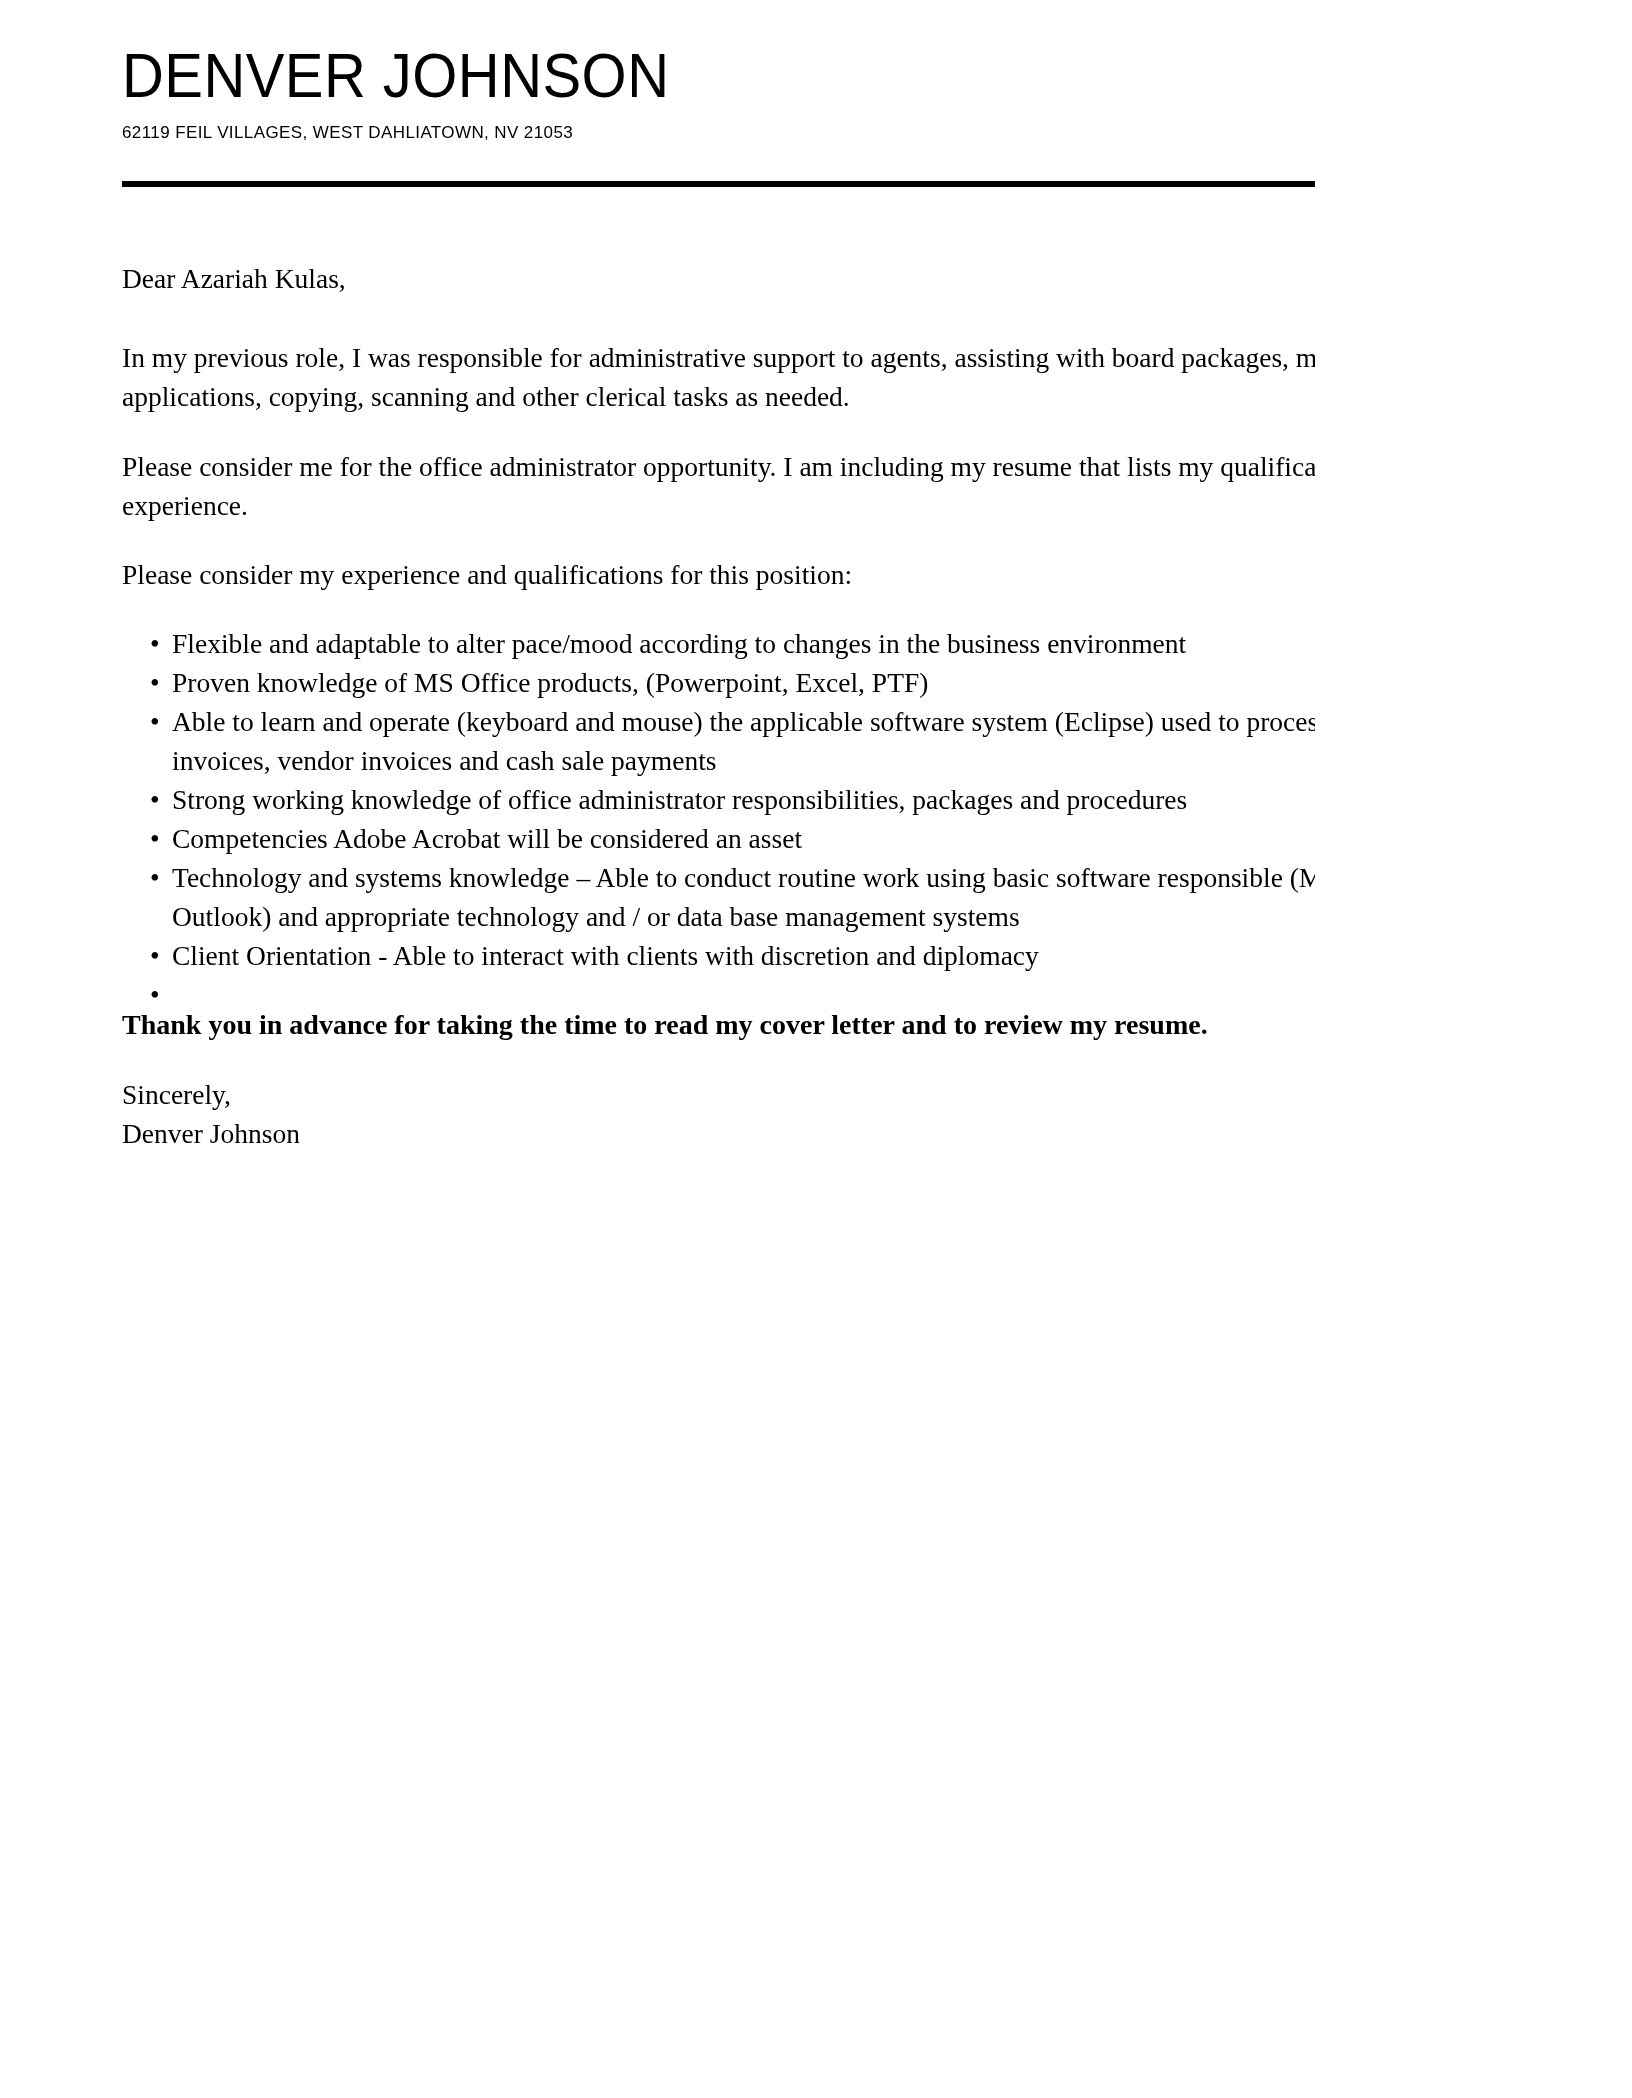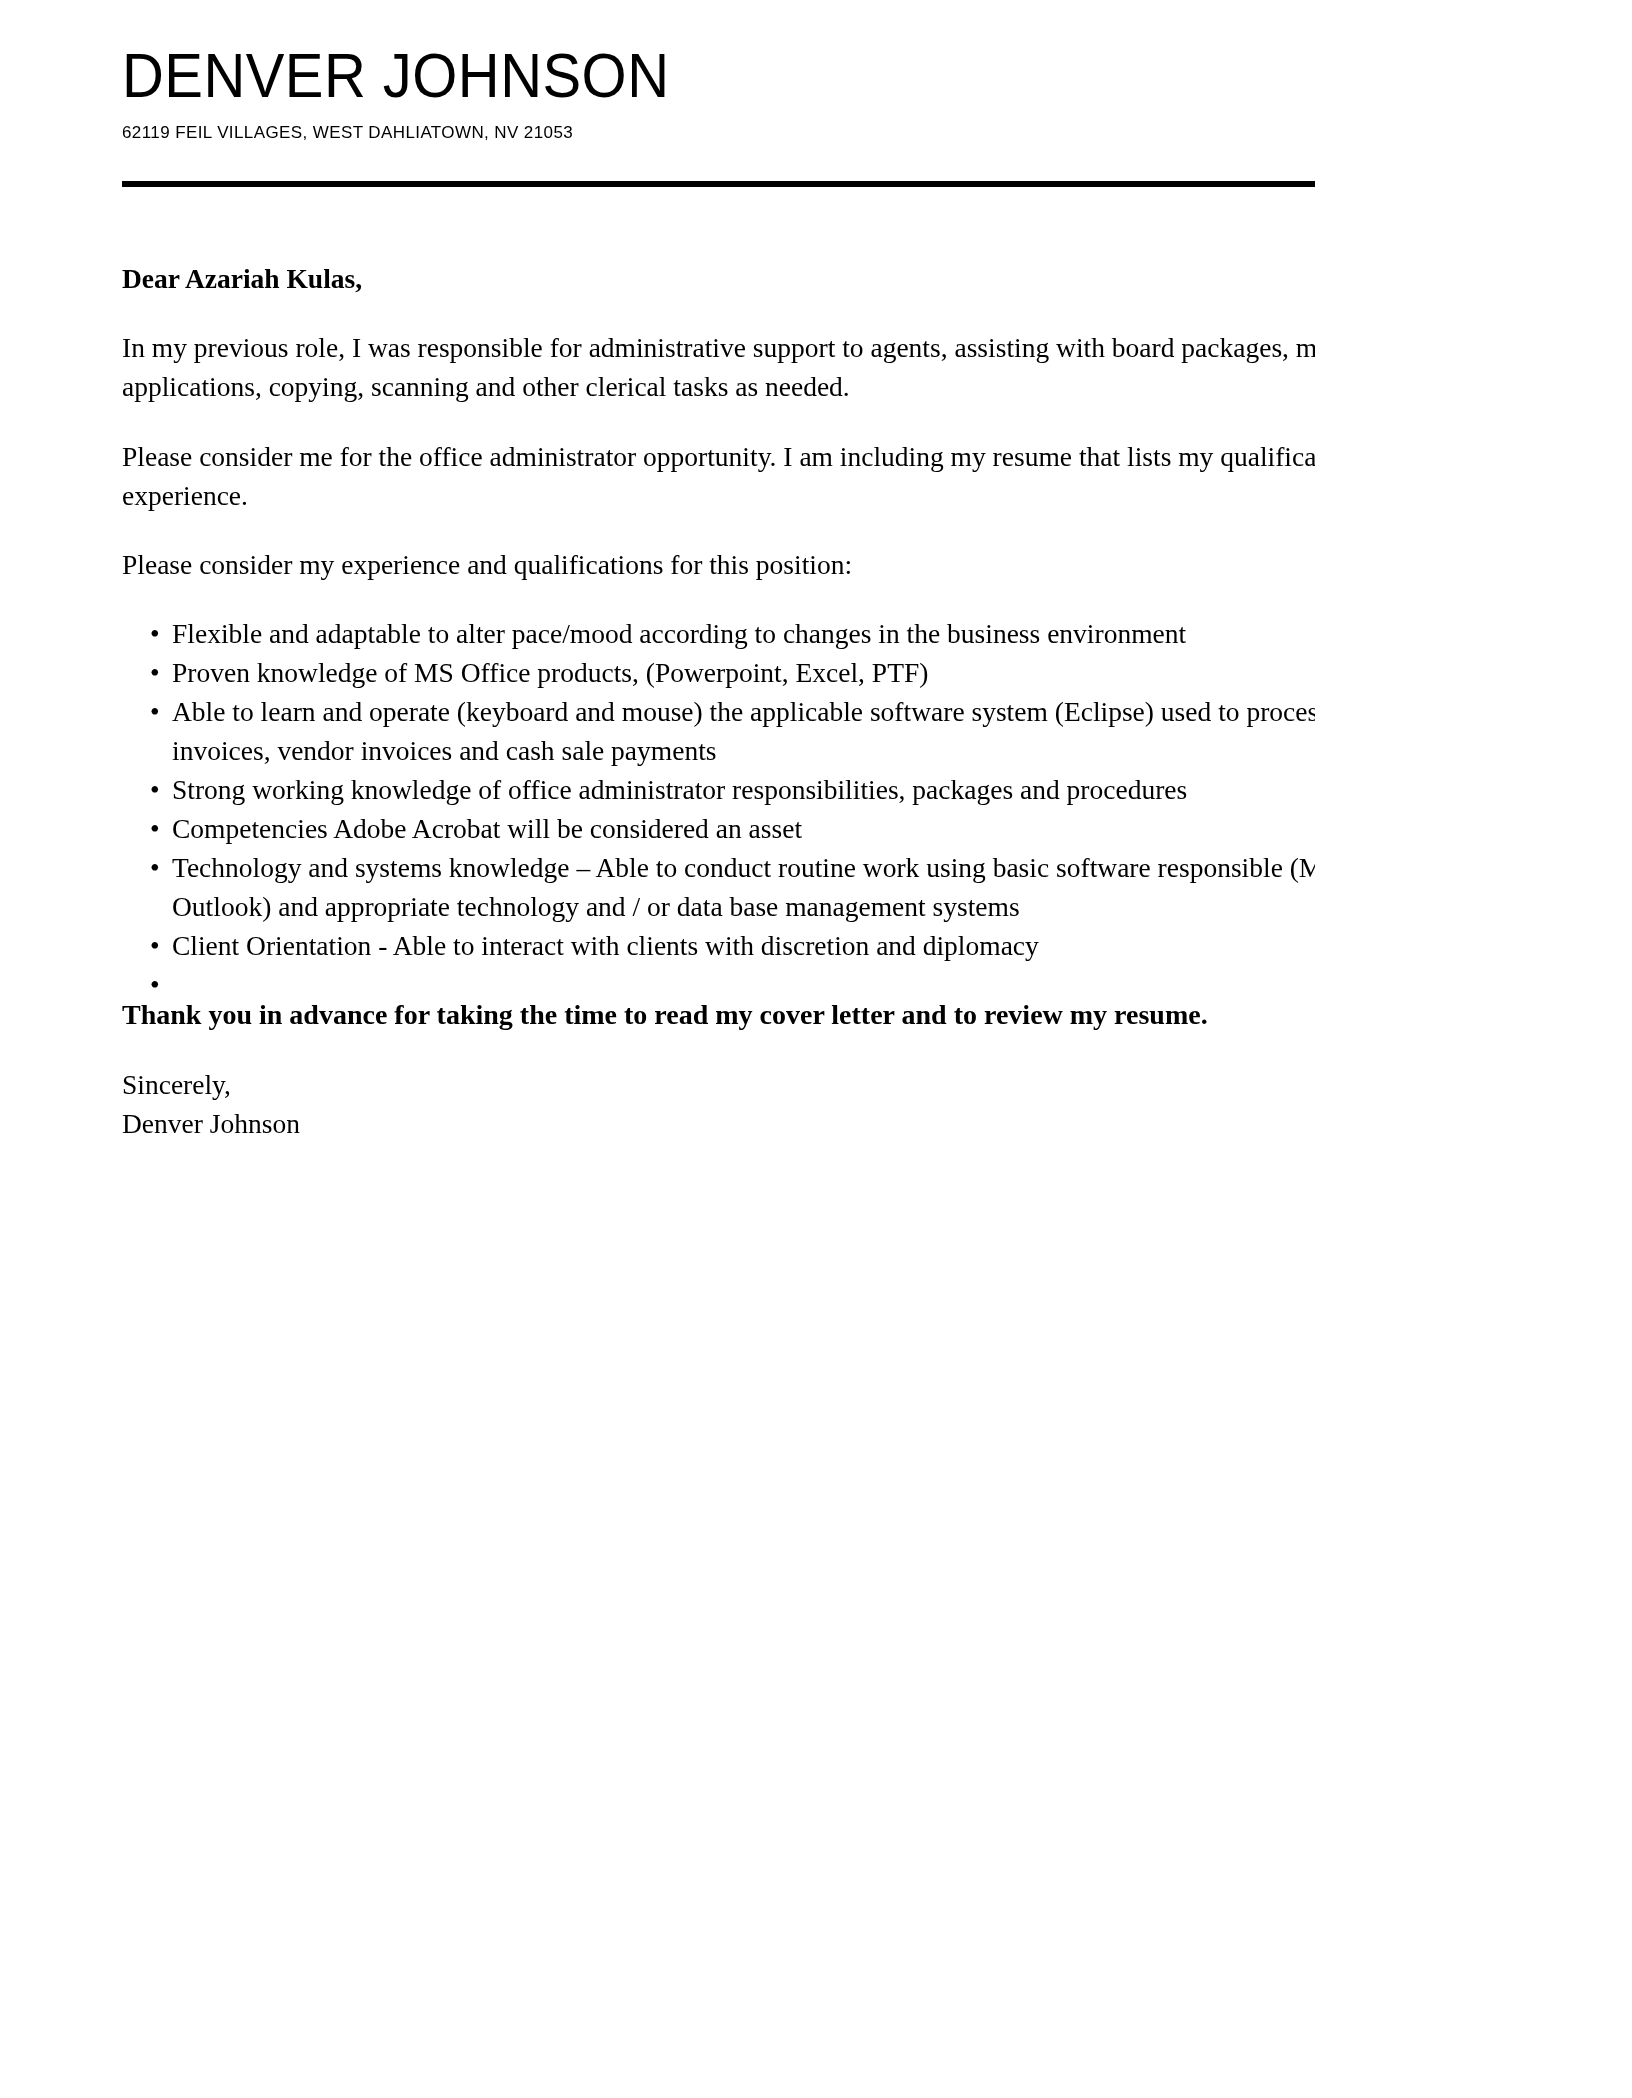--- a/index.html
+++ b/index.html
@@ -67,23 +67,23 @@
   }
 
   
   .letter-body {
     margin-top: 72px;
     font-size: 27.5px;
     line-height: 1.42;
   }
 
   .salutation {
-    font-weight: 700;
+    font-weight: 400;
     font-size: 27.5px;
-    margin: 0 0 30px 0;
+    margin: 0 0 40px 0;
   }
 
   .para {
     margin: 0 0 30px 0;
     font-size: 27.5px;
     line-height: 1.42;
   }
 
   .bullet-list {
     list-style: none;

